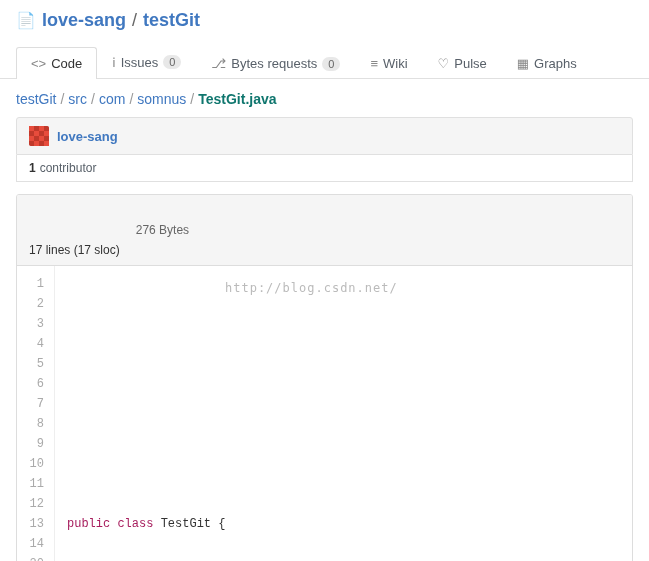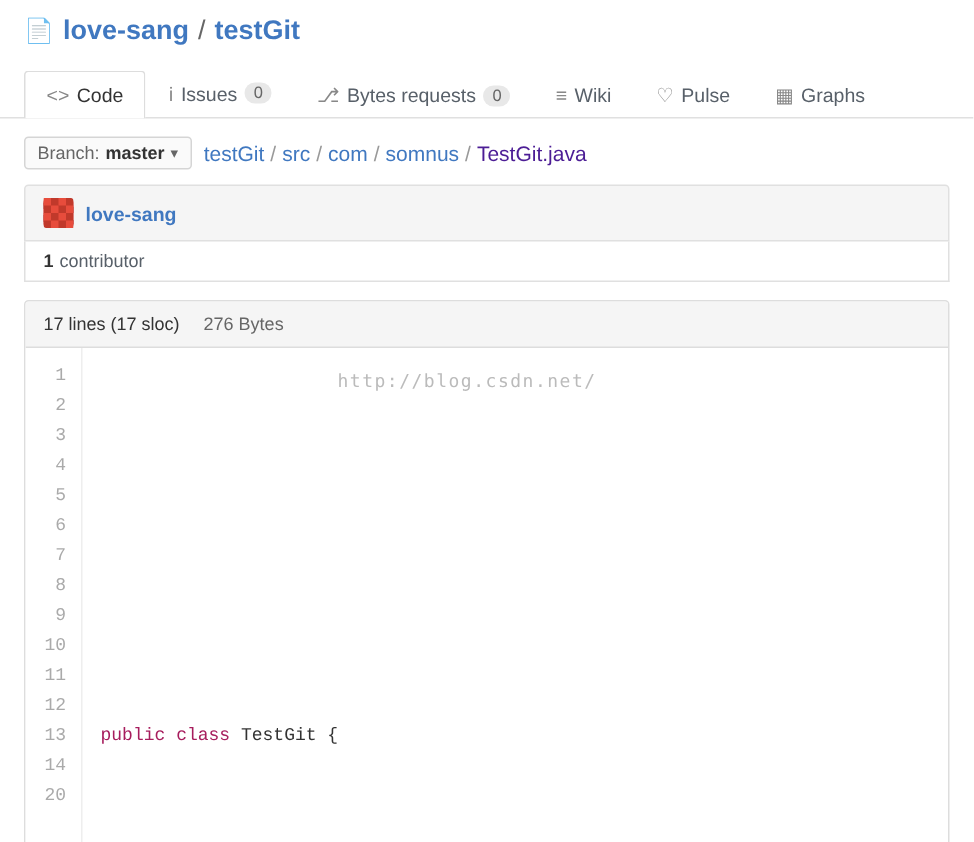--- a/index.html
+++ b/index.html
@@ -118,22 +118,22 @@
       font-size: 14px;
     }
     .breadcrumb a {
       color: #4078c0;
       text-decoration: none;
     }
     .breadcrumb .sep {
       color: #999;
     }
     .breadcrumb .current {
-      font-weight: 400;
-      color: #4c1d95;
+      font-weight: 700;
+      color: #0f766e;
     }
 
     
     .commit-bar {
       display: flex;
       align-items: center;
       gap: 8px;
       background: #f5f5f5;
       border: 1px solid #e0e0e0;
       border-radius: 3px 3px 0 0;
@@ -190,20 +190,21 @@
       align-items: center;
       gap: 16px;
       padding: 8px 12px;
       background: #f5f5f5;
       border-bottom: 1px solid #ddd;
       font-size: 12px;
       color: #666;
     }
     .file-header .file-stat {
       color: #333;
+      margin-top: 40px;
     }
 
     
     .code-area {
       display: flex;
       font-family: "SFMono-Regular", Consolas, "Liberation Mono", Menlo, monospace;
       font-size: 12px;
       line-height: 20px;
       background: #fff;
       overflow: auto;
@@ -279,25 +280,20 @@
     <a class="nav-tab" href="#">
       <span class="tab-icon">▦</span>
       <span>Graphs</span>
     </a>
   </nav>
 </div>
 
 <div class="content">
 
   <div class="file-nav">
-    <div class="branch-selector">
-      <span class="label-text">Branch:</span>
-      <span class="branch-name">master</span>
-      <span class="caret">▾</span>
-    </div>
     <div class="breadcrumb">
       <a href="#">testGit</a>
       <span class="sep">/</span>
       <a href="#">src</a>
       <span class="sep">/</span>
       <a href="#">com</a>
       <span class="sep">/</span>
       <a href="#">somnus</a>
       <span class="sep">/</span>
       <span class="current">TestGit.java</span>

